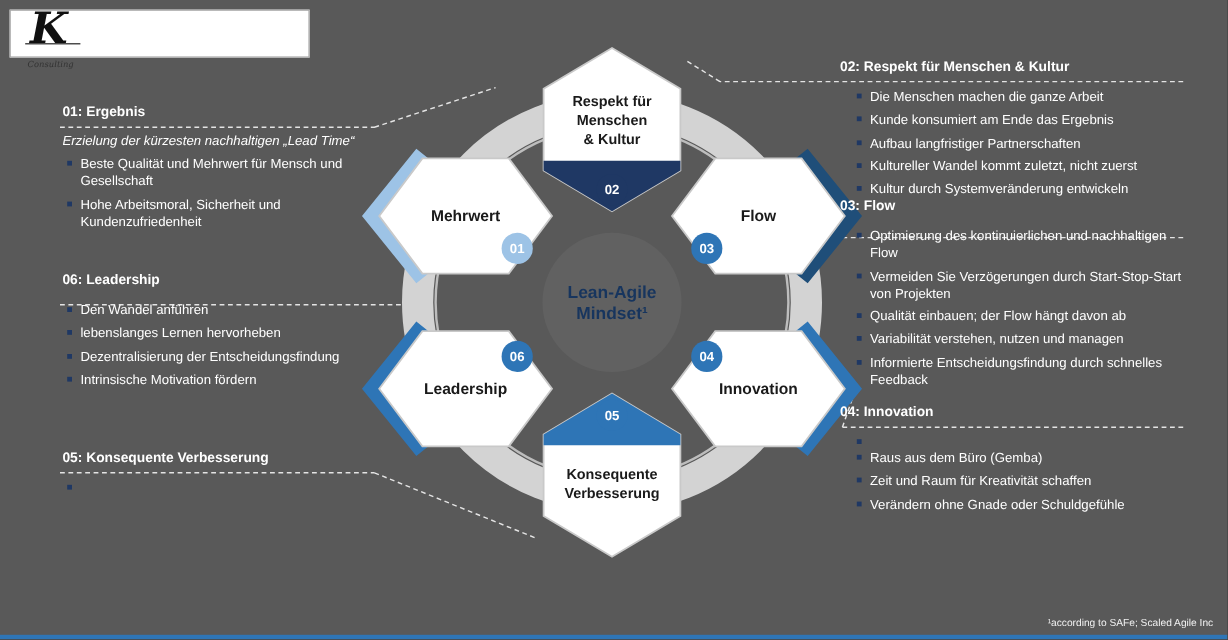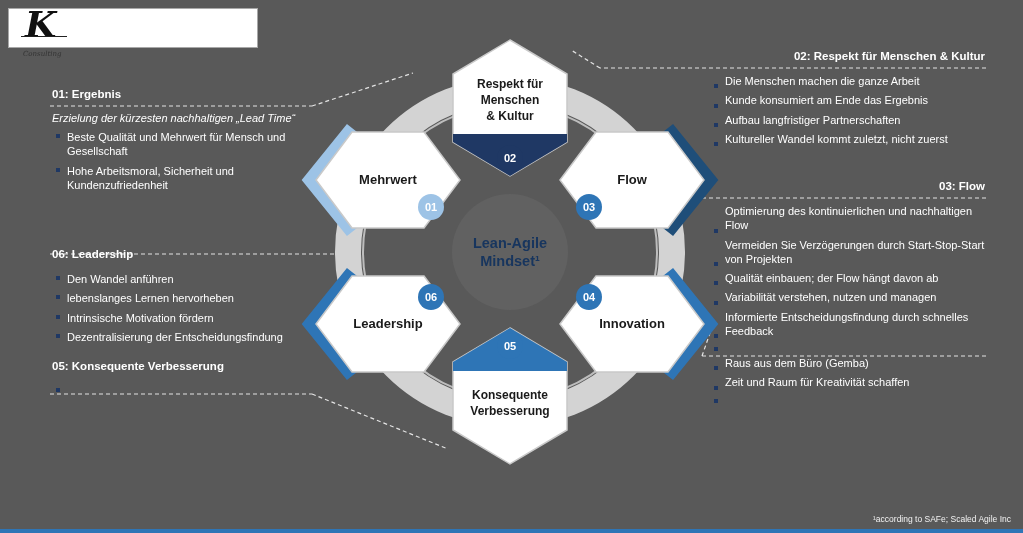--- a/index.html
+++ b/index.html
@@ -22,24 +22,24 @@
 
   .logo{position:absolute;left:8px;top:8px;width:248px;height:38px;background:#ffffff;border:1px solid #a8a8a8;}
   .logo-k{position:absolute;left:16px;top:-6px;font-family:"DejaVu Serif",serif;font-style:italic;font-weight:bold;font-size:36px;color:#101010;}
   .logo-flourish{position:absolute;left:12px;top:27px;width:46px;height:1px;background:#222;}
   .logo-tagline{position:absolute;left:14px;top:41px;font-family:"DejaVu Serif",serif;font-style:italic;font-size:7px;color:#333;}
 
   .panel{position:absolute;color:#ffffff;}
   .panel.left{left:52px;width:260px;}
   .panel.right{left:700px;width:285px;}
   .panel .heading{font-size:11.5px;font-weight:bold;margin-bottom:12px;}
-  .panel.right .heading{text-align:right;}
+  .panel.right .heading{text-align:left;}
   .panel .intro{font-size:11px;margin-bottom:6px;font-style:italic;}
   .panel .bullet{display:flex;gap:7px;align-items:flex-start;font-size:11px;line-height:1.3;margin-top:5px;padding-left:4px;}
-  .panel.right .bullet{padding-left:14px;align-items:flex-end;}
+  .panel.right .bullet{padding-left:14px;}
   .sq{flex:none;width:4px;height:4px;background:#1F3864;margin-top:4px;}
 
   .footnote{position:absolute;right:12px;bottom:9px;font-size:8.5px;color:#F2F2F2;}
   .bottom-bar{position:absolute;left:0;bottom:0;width:100%;height:4px;background:#2E75B6;}
 </style>
 </head>
 <body>
 
 <div class="canvas">
 
@@ -124,41 +124,41 @@
     <div class="bullet">
         <span class="sq"></span>
         <span>Beste Qualität und Mehrwert für Mensch und Gesellschaft</span>
       </div>
     <div class="bullet">
         <span class="sq"></span>
         <span>Hohe Arbeitsmoral, Sicherheit und Kundenzufriedenheit</span>
       </div>
   </div>
 
-  <div class="panel left" style="top:248px">
+  <div class="panel left" style="top:228px">
     <div class="heading">06: Leadership</div>
     <div class="bullet">
         <span class="sq"></span>
         <span>Den Wandel anführen</span>
       </div>
     <div class="bullet">
         <span class="sq"></span>
         <span>lebenslanges Lernen hervorheben</span>
       </div>
     <div class="bullet">
         <span class="sq"></span>
+        <span>Dezentralisierung der Entscheidungsfindung</span>
+      </div>
+    <div class="bullet">
+        <span class="sq"></span>
         <span>Intrinsische Motivation fördern</span>
       </div>
-    <div class="bullet">
-        <span class="sq"></span>
-        <span>Dezentralisierung der Entscheidungsfindung</span>
-      </div>
-  </div>
-
-  <div class="panel left" style="top:360px">
+  </div>
+
+  <div class="panel left" style="top:376px">
     <div class="heading">05: Konsequente Verbesserung</div>
     <div class="bullet">
         <span class="sq"></span>
       </div>
   </div>
 
   <div class="panel right" style="top:50px">
     <div class="heading">02: Respekt für Menschen &amp; Kultur</div>
     <div class="bullet">
         <span class="sq"></span>
@@ -169,23 +169,27 @@
         <span>Kunde konsumiert am Ende das Ergebnis</span>
       </div>
     <div class="bullet">
         <span class="sq"></span>
         <span>Aufbau langfristiger Partnerschaften</span>
       </div>
     <div class="bullet">
         <span class="sq"></span>
         <span>Kultureller Wandel kommt zuletzt, nicht zuerst</span>
       </div>
-  </div>
-
-  <div class="panel right" style="top:180px">
+    <div class="bullet">
+        <span class="sq"></span>
+        <span>Kultur durch Systemveränderung entwickeln</span>
+      </div>
+  </div>
+
+  <div class="panel right" style="top:166px">
     <div class="heading">03: Flow</div>
     <div class="bullet">
         <span class="sq"></span>
         <span>Optimierung des kontinuierlichen und nachhaltigen Flow</span>
       </div>
     <div class="bullet">
         <span class="sq"></span>
         <span>Vermeiden Sie Verzögerungen durch Start-Stop-Start von Projekten</span>
       </div>
     <div class="bullet">
@@ -196,32 +200,34 @@
         <span class="sq"></span>
         <span>Variabilität verstehen, nutzen und managen</span>
       </div>
     <div class="bullet">
         <span class="sq"></span>
         <span>Informierte Entscheidungsfindung durch schnelles Feedback</span>
       </div>
   </div>
 
   <div class="panel right" style="top:338px">
+    <div class="heading">04: Innovation</div>
     <div class="bullet">
         <span class="sq"></span>
       </div>
     <div class="bullet">
         <span class="sq"></span>
         <span>Raus aus dem Büro (Gemba)</span>
       </div>
     <div class="bullet">
         <span class="sq"></span>
         <span>Zeit und Raum für Kreativität schaffen</span>
       </div>
     <div class="bullet">
         <span class="sq"></span>
+        <span>Verändern ohne Gnade oder Schuldgefühle</span>
       </div>
   </div>
 
   <div class="footnote">¹according to SAFe; Scaled Agile Inc</div>
   <div class="bottom-bar"></div>
 
 </div>
 
 </body></html>

